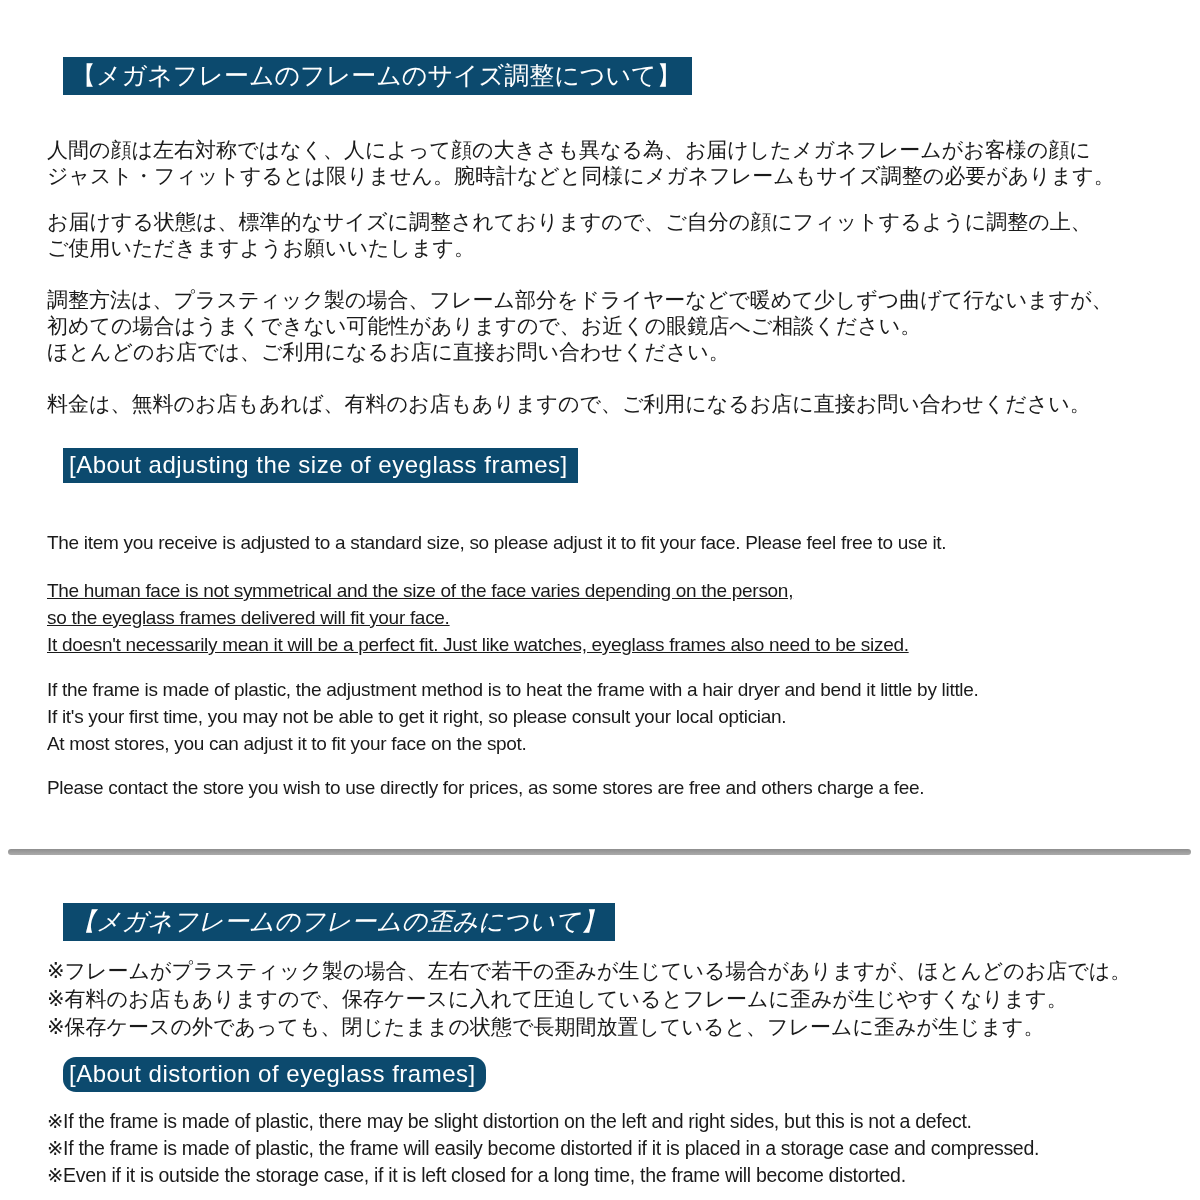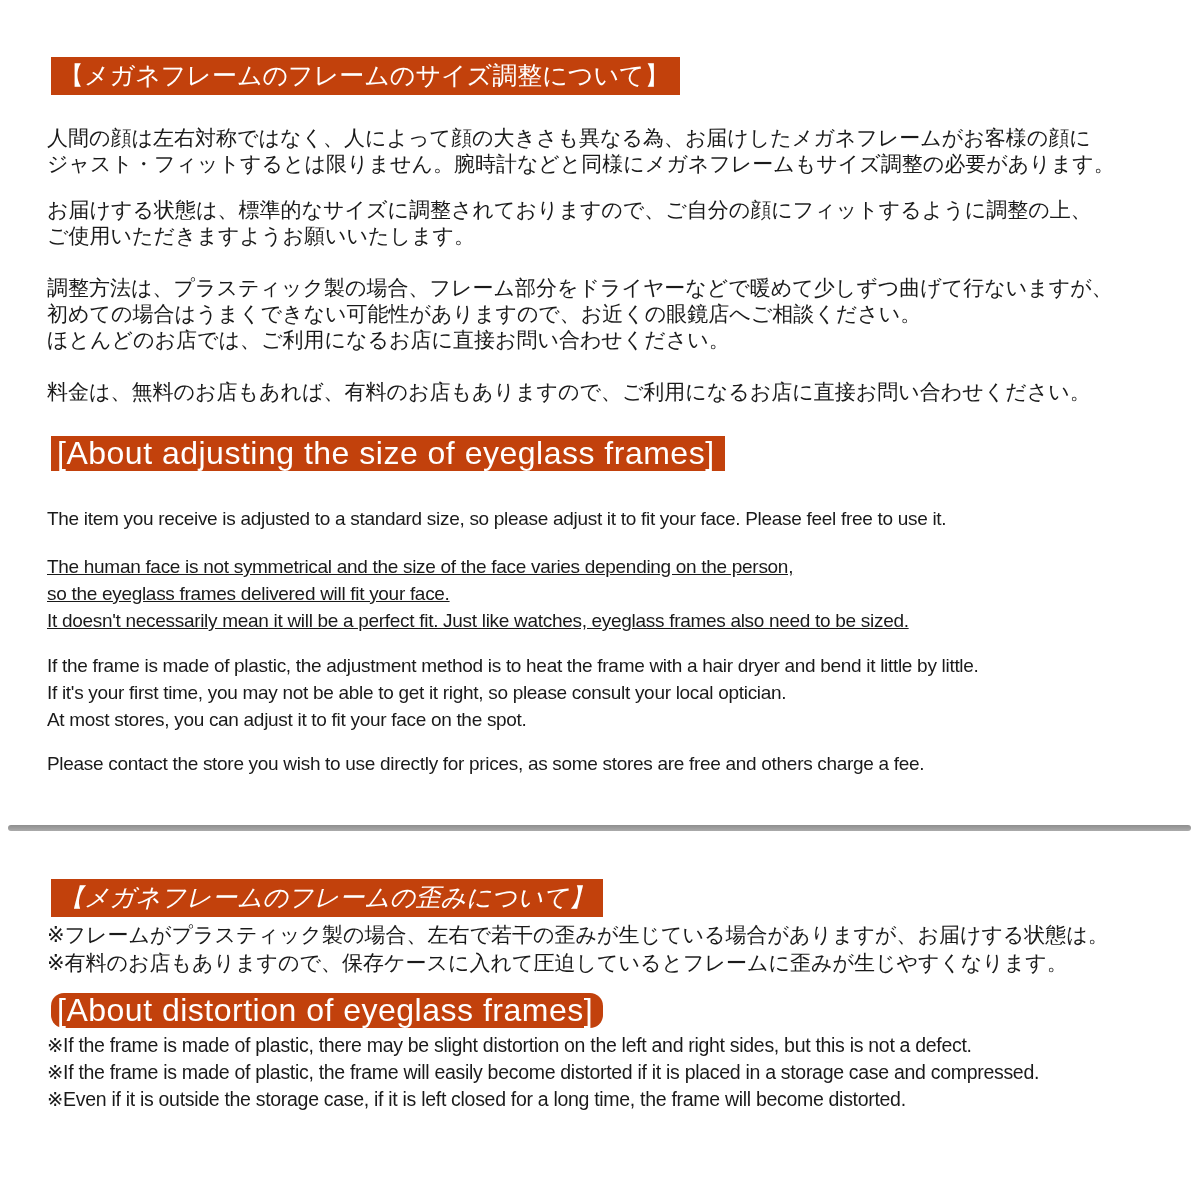--- a/index.html
+++ b/index.html
@@ -11,33 +11,33 @@
     overflow: hidden;
     font-family: "Liberation Sans", "DejaVu Sans", sans-serif;
     color: #1a1a1a;
   }
   .content {
     padding-left: 47px;
     padding-right: 30px;
   }
   .red-heading {
     display: inline-block;
-    background: #c2410c;
+    background: #0c4a6e;
     color: #ffffff;
     font-weight: 400;
-    margin: 4px;
+    margin: 16px;
     white-space: nowrap;
   }
   .red-heading.jp {
     font-size: 25px;
     line-height: 25px;
     padding: 6px 10px 7px 8px;
   }
   .red-heading.en {
-    font-size: 32px;
+    font-size: 24px;
     line-height: 24px;
     padding: 5px 10px 6px 6px;
     letter-spacing: 0.5px;
   }
   .h-first { margin-top: 57px; }
   p { margin: 0; }
   .jp-para {
     font-size: 21px;
     line-height: 26px;
     letter-spacing: 0px;
@@ -123,22 +123,23 @@
 </div>
 
 <div class="divider"></div>
 
 <div class="content">
 
   <section>
     <h2 class="red-heading jp mt48">【メガネフレームのフレームの歪みについて】</h2>
 
     <p class="jp-notes mt18">
-      <span class="line">※フレームがプラスティック製の場合、左右で若干の歪みが生じている場合がありますが、お届けする状態は。</span><br>
+      <span class="line">※フレームがプラスティック製の場合、左右で若干の歪みが生じている場合がありますが、ほとんどのお店では。</span><br>
       <span class="line">※有料のお店もありますので、保存ケースに入れて圧迫しているとフレームに歪みが生じやすくなります。</span><br>
+      <span class="line">※保存ケースの外であっても、閉じたままの状態で長期間放置していると、フレームに歪みが生じます。</span>
     </p>
   </section>
 
   <section>
     <h2 class="red-heading en mt16">[About distortion of eyeglass frames]</h2>
 
     <p class="en-notes mt16">
       <span class="line">※If the frame is made of plastic, there may be slight distortion on the left and right sides, but this is not a defect.</span><br>
       <span class="line">※If the frame is made of plastic, the frame will easily become distorted if it is placed in a storage case and compressed.</span><br>
       <span class="line">※Even if it is outside the storage case, if it is left closed for a long time, the frame will become distorted.</span>

